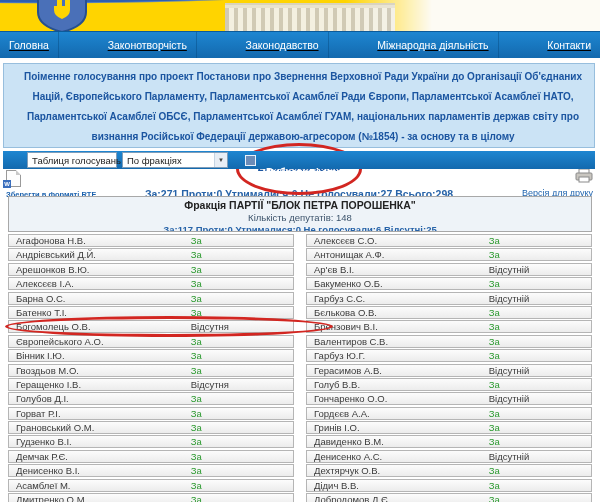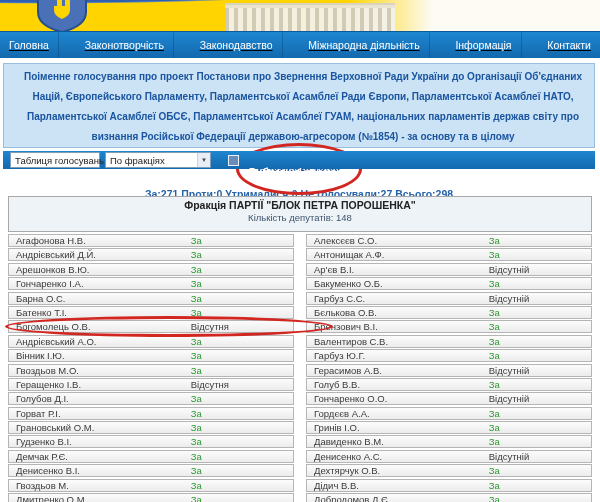--- a/index.html
+++ b/index.html
@@ -39,21 +39,21 @@
   .vh-date{display:inline-block;position:relative;font-size:10.5px;font-weight:bold;
        color:#1b55a0;padding:13px 4px;}
   .vh-date::after{content:"";position:absolute;left:-18px;right:-18px;top:-5px;bottom:-9px;
        border:3px solid #d22621;border-radius:50%;pointer-events:none;}
   .vh-totals{font-size:10.5px;font-weight:bold;color:#2763a8;margin-top:2px;}
   .vh-result{font-size:10.5px;font-weight:bold;color:#2e9b32;margin-top:1px;}
 
   
   .toolbar{position:absolute;top:151px;left:3px;width:592px;height:18px;
        background:linear-gradient(#1e86d1,#1369ae);display:flex;align-items:center;
-       padding-left:7px;box-sizing:border-box;}
+       padding-left:24px;box-sizing:border-box;}
   .select{height:14px;background:#fff;border:1px solid #7f9db9;display:flex;
        align-items:center;font-size:9.5px;color:#222;margin-right:5px;cursor:pointer;}
   .select .sel-text{padding:0 4px;white-space:nowrap;}
   .select .sel-arrow{width:12px;height:100%;border-left:1px solid #c6d5e4;
        background:#e8eef5;display:flex;align-items:center;justify-content:center;
        font-size:6px;color:#444;}
   .select.table-sel{width:88px;}
   .select.fraction-sel{width:104px;}
   .checkbox{width:9px;height:9px;background:#6b8cb8;border:1px solid #e8f1fa;
        margin:0 4px 0 12px;cursor:pointer;}
@@ -108,21 +108,20 @@
         <path d="M20 6 v22 q0 6 8 9 q8 -3 8 -9 V6 h-5 v18 h-3 V6 h-5 v18 h-3 Z" fill="#ffd500"></path>
       </svg>
     </div>
   </div>
 
   <div class="nav">
       <div class="nav-item">Головна</div>
       <div class="nav-item">Законотворчість</div>
       <div class="nav-item">Законодавство</div>
       <div class="nav-item">Міжнародна діяльність</div>
-      <div class="nav-item">Інформація</div>
       <div class="nav-item">Контакти</div>
     </div>
 
   <div class="vote-header">
     <div class="vh-desc">Поіменне голосування про проект Постанови про Звернення Верховної Ради України до Організації Об'єднаних Націй, Європейського Парламенту, Парламентської Асамблеї Ради Європи, Парламентської Асамблеї НАТО, Парламентської Асамблеї ОБСЄ, Парламентської Асамблеї ГУАМ, національних парламентів держав світу про визнання Російської Федерації державою-агресором (№1854) - за основу та в цілому</div>
     <span class="vh-date">
       <span>27.01.2015 13:05</span>
     </span>
     <div class="vh-totals">За:271 Проти:0 Утрималися:0 Не голосували:27 Всього:298</div>
     <div class="vh-result">Рішення прийнято</div>
@@ -134,58 +133,75 @@
       <span class="sel-arrow" style="margin-left:auto;">▼</span>
     </div>
     <div class="select fraction-sel">
       <span class="sel-text">По фракціях</span>
       <span class="sel-arrow" style="margin-left:auto;">▼</span>
     </div>
     <div class="checkbox"></div>
     <span class="cb-label">· Вибрати зі списку</span>
   </div>
 
+  <div class="utility">
+    <div class="rtf-block">
+      <div class="rtf-icon">
+        <span class="rtf-w">W</span>
+      </div>
+      <div class="rtf-label">Зберегти в форматі RTF</div>
+    </div>
+    <div class="print-block">
+      <svg width="18" height="14" viewBox="0 0 18 14">
+        <rect x="4" y="0" width="10" height="5" fill="#fff" stroke="#8a8a8a"></rect>
+        <rect x="1" y="4" width="16" height="7" rx="1" fill="#c9c6c0" stroke="#8a8a8a"></rect>
+        <rect x="4" y="8" width="10" height="5" fill="#fff" stroke="#8a8a8a"></rect>
+      </svg>
+      <div class="print-label">Версія для друку</div>
+    </div>
+  </div>
 
   <div class="fraction">
     <div class="fr-title">Фракція ПАРТІЇ "БЛОК ПЕТРА ПОРОШЕНКА"</div>
     <div class="fr-count">Кількість депутатів: 148</div>
+    <div class="fr-stats">За:117 Проти:0 Утрималися:0 Не голосували:6 Відсутні:25</div>
   </div>
 
   <div class="vote-table">
     <div class="vcol left">
         <div class="vote-row">
           <span class="dep-name">Агафонова Н.В.</span>
           <span class="dep-vote vote-yes">За</span>
         </div>
         <div class="vote-row">
           <span class="dep-name">Андрієвський Д.Й.</span>
           <span class="dep-vote vote-yes">За</span>
         </div>
         <div class="vote-row">
           <span class="dep-name">Арешонков В.Ю.</span>
           <span class="dep-vote vote-yes">За</span>
         </div>
         <div class="vote-row">
-          <span class="dep-name">Гончаренко І.А.</span>
+          <span class="dep-name">Алексєєв І.А.</span>
           <span class="dep-vote vote-yes">За</span>
         </div>
         <div class="vote-row">
           <span class="dep-name">Барна О.С.</span>
           <span class="dep-vote vote-yes">За</span>
         </div>
         <div class="vote-row">
           <span class="dep-name">Батенко Т.І.</span>
           <span class="dep-vote vote-yes">За</span>
         </div>
         <div class="vote-row circled">
           <span class="dep-name">Богомолець О.В.</span>
           <span class="dep-vote vote-absent">Відсутня</span>
         </div>
         <div class="vote-row">
-          <span class="dep-name">Андрієвський А.О.</span>
+          <span class="dep-name">Європейського А.О.</span>
           <span class="dep-vote vote-yes">За</span>
         </div>
         <div class="vote-row">
           <span class="dep-name">Вінник І.Ю.</span>
           <span class="dep-vote vote-yes">За</span>
         </div>
         <div class="vote-row">
           <span class="dep-name">Гвоздьов М.О.</span>
           <span class="dep-vote vote-yes">За</span>
         </div>
@@ -211,21 +227,21 @@
         </div>
         <div class="vote-row">
           <span class="dep-name">Демчак Р.Є.</span>
           <span class="dep-vote vote-yes">За</span>
         </div>
         <div class="vote-row">
           <span class="dep-name">Денисенко В.І.</span>
           <span class="dep-vote vote-yes">За</span>
         </div>
         <div class="vote-row">
-          <span class="dep-name">Гвоздьов М.</span>
+          <span class="dep-name">Асамблеї М.</span>
           <span class="dep-vote vote-yes">За</span>
         </div>
         <div class="vote-row">
           <span class="dep-name">Дмитренко О.М.</span>
           <span class="dep-vote vote-yes">За</span>
         </div>
       </div>
     <div class="vcol right">
         <div class="vote-row">
           <span class="dep-name">Алексєєв С.О.</span>

